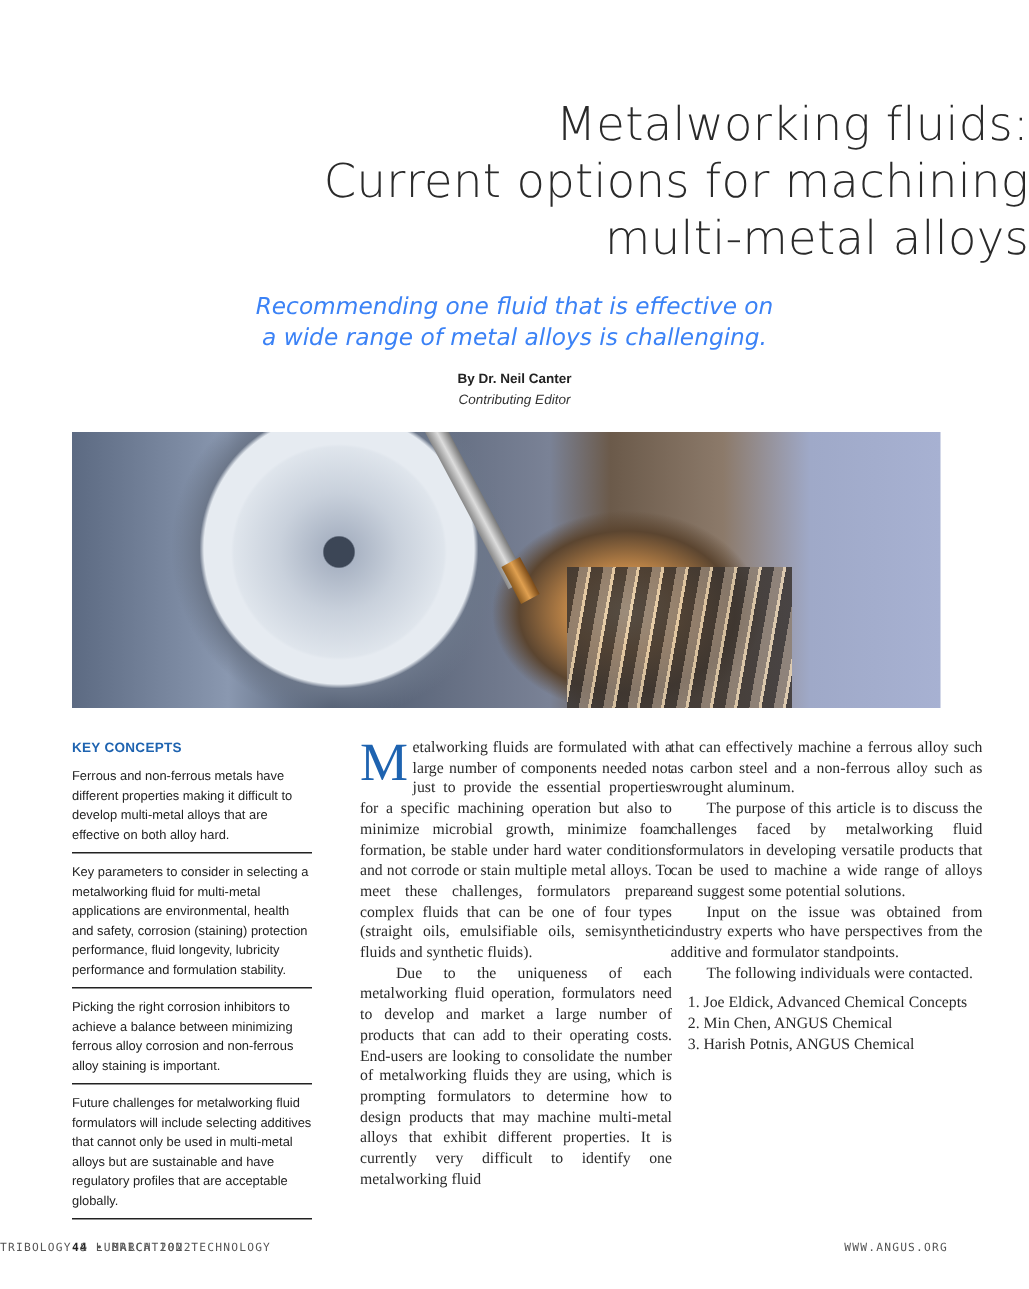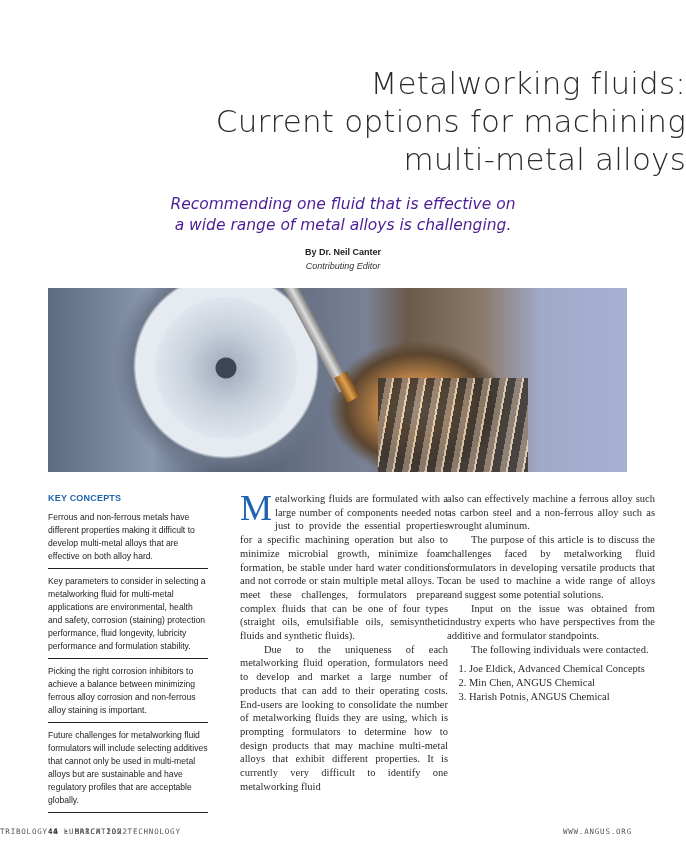--- a/index.html
+++ b/index.html
@@ -1,19 +1,19 @@
 <!DOCTYPE html>
 <html><head>
 <meta charset="utf-8">
 <style>
   html,body{margin:0;padding:0;background:#fff;}
   body{width:686px;height:859px;position:relative;overflow:hidden;font-family:"Liberation Serif",serif;color:#222;}
   .title{position:absolute;left:0;top:64px;width:686px;text-align:right;font-family:"DejaVu Sans",sans-serif;font-weight:200;font-size:31px;line-height:38px;color:#2a2a2a;letter-spacing:0.2px;}
   .title div{white-space:nowrap;}
-  .subtitle{position:absolute;left:0;top:194px;width:686px;text-align:center;font-family:"DejaVu Sans",sans-serif;font-style:italic;font-size:15.5px;line-height:21px;color:#4c1d95;}
+  .subtitle{position:absolute;left:0;top:194px;width:686px;text-align:center;font-family:"DejaVu Sans",sans-serif;font-style:italic;font-size:15.5px;line-height:21px;color:#3b82f6;}
   .byline{position:absolute;left:0;top:245px;width:686px;text-align:center;font-family:"Liberation Sans",sans-serif;font-size:9px;line-height:14px;}
   .byline .author{font-weight:bold;color:#222;}
   .byline .role{font-style:italic;color:#333;}
   .hero{position:absolute;left:48px;top:288px;width:579px;height:184px;overflow:hidden;
     background:
       radial-gradient(ellipse 70px 70px at 178px 80px, #3c4656 0 10px, #aab4c4 11px, #c9d1dc 40px, #dfe5ec 70px, transparent 72px),
       radial-gradient(ellipse 110px 110px at 178px 78px, #e6ebf1 0 90px, #6c778a 93px, transparent 112px),
       radial-gradient(ellipse 120px 90px at 370px 120px, #f3d6a8 0, #c98c4a 30%, #5b4530 60%, transparent 75%),
       linear-gradient(90deg,#5c6a82 0%,#8a98b0 18%,#4e5a6e 30%,#7a8296 55%,#6b5a4a 62%,#8c7a6a 75%,#9fa9c8 85%,#a7b1d2 100%);}
   .hero .gear{position:absolute;left:330px;top:90px;width:150px;height:94px;background:repeating-linear-gradient(100deg,#3a3430 0 8px,#8d7f72 8px 14px,#e8d2b0 14px 16px);opacity:.85;}
@@ -68,21 +68,21 @@
   <div class="kc-item">Picking the right corrosion inhibitors to achieve a balance between minimizing ferrous alloy corrosion and non-ferrous alloy staining is important.</div>
   <div class="kc-item">Future challenges for metalworking fluid formulators will include selecting additives that cannot only be used in multi-metal alloys but are sustainable and have regulatory profiles that are acceptable globally.</div>
 </div>
 
 <div class="col col1">
   <p><span class="dropcap">M</span><span>etalworking fluids are formulated with a large number of components needed not just to provide the essential properties for a specific machining operation but also to minimize microbial growth, minimize foam formation, be stable under hard water conditions and not corrode or stain multiple metal alloys. To meet these challenges, formulators prepare complex fluids that can be one of four types (straight oils, emulsifiable oils, semisynthetic fluids and synthetic fluids).</span></p>
   <p class="indent">Due to the uniqueness of each metalworking fluid operation, formulators need to develop and market a large number of products that can add to their operating costs. End-users are looking to consolidate the number of metalworking fluids they are using, which is prompting formulators to determine how to design products that may machine multi-metal alloys that exhibit different properties. It is currently very difficult to identify one metalworking fluid</p>
 </div>
 
 <div class="col col2">
-  <p>also can effectively machine a ferrous alloy such as carbon steel and a non-ferrous alloy such as wrought aluminum.</p>
+  <p>that can effectively machine a ferrous alloy such as carbon steel and a non-ferrous alloy such as wrought aluminum.</p>
   <p class="indent">The purpose of this article is to discuss the challenges faced by metalworking fluid formulators in developing versatile products that can be used to machine a wide range of alloys and suggest some potential solutions.</p>
   <p class="indent">Input on the issue was obtained from industry experts who have perspectives from the additive and formulator standpoints.</p>
   <p class="indent">The following individuals were contacted.</p>
   <ol>
     <li>Joe Eldick, Advanced Chemical Concepts</li>
     <li>Min Chen, ANGUS Chemical</li>
     <li>Harish Potnis, ANGUS Chemical</li>
   </ol>
 </div>
 

